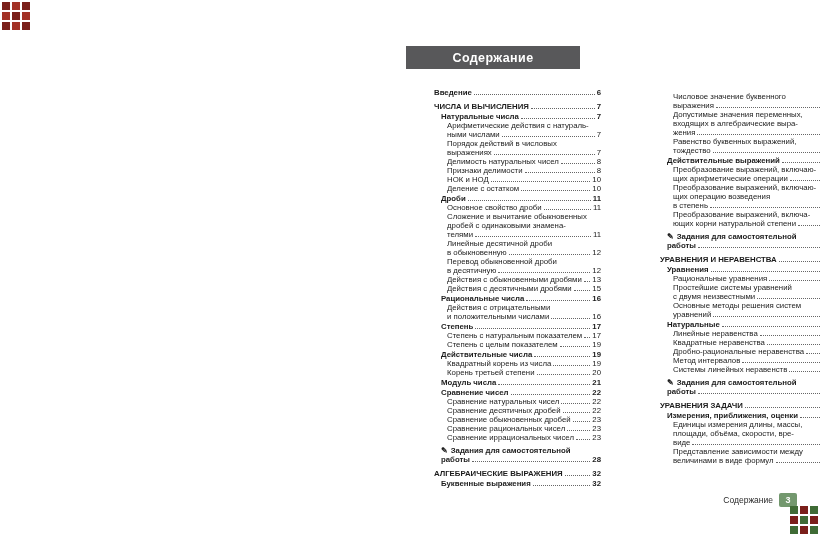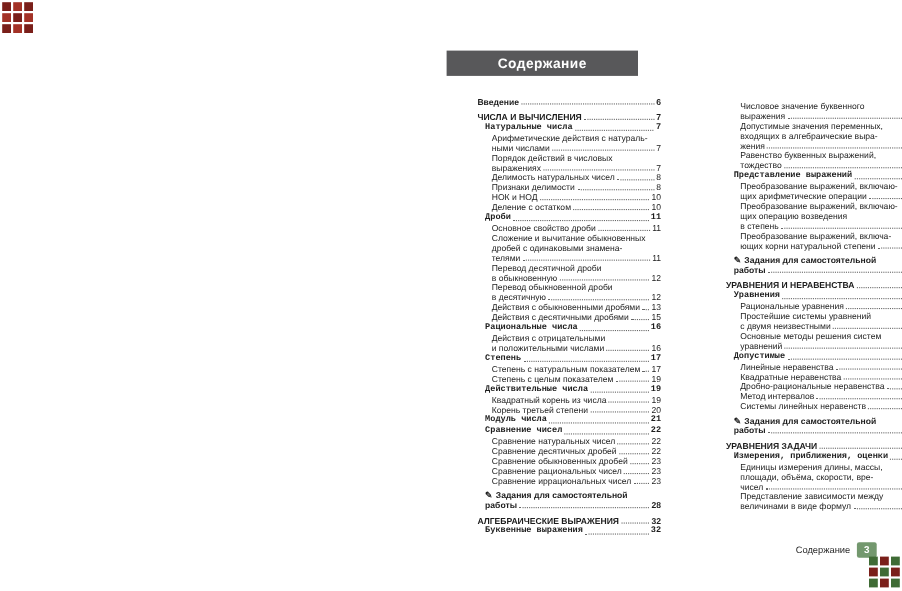--- a/index.html
+++ b/index.html
@@ -31,21 +31,21 @@
   .toc-line .txt { white-space:nowrap; }
   .toc-line .dots {
     flex:1 1 auto; min-width:4px; margin:0 2px;
     border-bottom:1px dotted #666666;
     transform:translateY(-2px);
   }
   .toc-line .pg { white-space:nowrap; }
 
   .style-intro   { font-weight:bold; }
   .style-chapter { font-weight:bold; margin-top:5px; }
-  .style-section { font-weight:bold; padding-left:7px; margin-top:1px;font-family:Liberation Mono, monospace; }
+  .style-section { font-weight:bold; padding-left:7px; margin-top:1px; }
   .style-entry   { padding-left:13px; }
   .style-tasks   { font-weight:bold; padding-left:7px; margin-top:4px; }
   .pencil { margin-right:3px; font-size:8px; }
 
   
   .footer {
     position:absolute; right:23px; top:492px; height:16px;
     display:flex; align-items:center; gap:6px;
   }
   .footer-label { font-size:8.5px; color:#2a2a2a; }
@@ -176,21 +176,21 @@
           <span class="txt">дробей с одинаковыми знамена-</span>
         </div>
         <div class="toc-line">
           <span class="txt">телями</span>
           <span class="dots" style="border-bottom-color: rgb(102, 102, 102);"></span>
           <span class="pg">11</span>
         </div>
       </div>
       <div class="toc-entry style-entry">
         <div class="toc-line">
-          <span class="txt">Перевод десятичной дроби</span>
+          <span class="txt">Линейные десятичной дроби</span>
         </div>
         <div class="toc-line">
           <span class="txt">в обыкновенную</span>
           <span class="dots" style="border-bottom-color: rgb(102, 102, 102);"></span>
           <span class="pg">12</span>
         </div>
       </div>
       <div class="toc-entry style-entry">
         <div class="toc-line">
           <span class="txt">Перевод обыкновенной дроби</span>
@@ -378,21 +378,21 @@
           <span class="txt">Равенство буквенных выражений,</span>
         </div>
         <div class="toc-line">
           <span class="txt">тождество</span>
           <span class="dots" style="border-bottom-color: rgb(102, 102, 102);"></span>
           <span class="pg">32</span>
         </div>
       </div>
       <div class="toc-entry style-section">
         <div class="toc-line">
-          <span class="txt">Представление выражений</span>
+          <span class="txt">Действительные выражений</span>
           <span class="dots" style="border-bottom-color: rgb(102, 102, 102);"></span>
           <span class="pg">32</span>
         </div>
       </div>
       <div class="toc-entry style-entry">
         <div class="toc-line">
           <span class="txt">Преобразование выражений, включаю-</span>
         </div>
         <div class="toc-line">
           <span class="txt">щих арифметические операции</span>
@@ -470,21 +470,21 @@
           <span class="txt">Основные методы решения систем</span>
         </div>
         <div class="toc-line">
           <span class="txt">уравнений</span>
           <span class="dots" style="border-bottom-color: rgb(102, 102, 102);"></span>
           <span class="pg">45</span>
         </div>
       </div>
       <div class="toc-entry style-section">
         <div class="toc-line">
-          <span class="txt">Допустимые</span>
+          <span class="txt">Натуральные</span>
           <span class="dots" style="border-bottom-color: rgb(102, 102, 102);"></span>
           <span class="pg">47</span>
         </div>
       </div>
       <div class="toc-entry style-entry">
         <div class="toc-line">
           <span class="txt">Линейные неравенства</span>
           <span class="dots" style="border-bottom-color: rgb(102, 102, 102);"></span>
           <span class="pg">47</span>
         </div>
@@ -543,21 +543,21 @@
         </div>
       </div>
       <div class="toc-entry style-entry">
         <div class="toc-line">
           <span class="txt">Единицы измерения длины, массы,</span>
         </div>
         <div class="toc-line">
           <span class="txt">площади, объёма, скорости, вре-</span>
         </div>
         <div class="toc-line">
-          <span class="txt">чисел</span>
+          <span class="txt">виде</span>
           <span class="dots" style="border-bottom-color: rgb(102, 102, 102);"></span>
           <span class="pg">56</span>
         </div>
       </div>
       <div class="toc-entry style-entry">
         <div class="toc-line">
           <span class="txt">Представление зависимости между</span>
         </div>
         <div class="toc-line">
           <span class="txt">величинами в виде формул</span>

